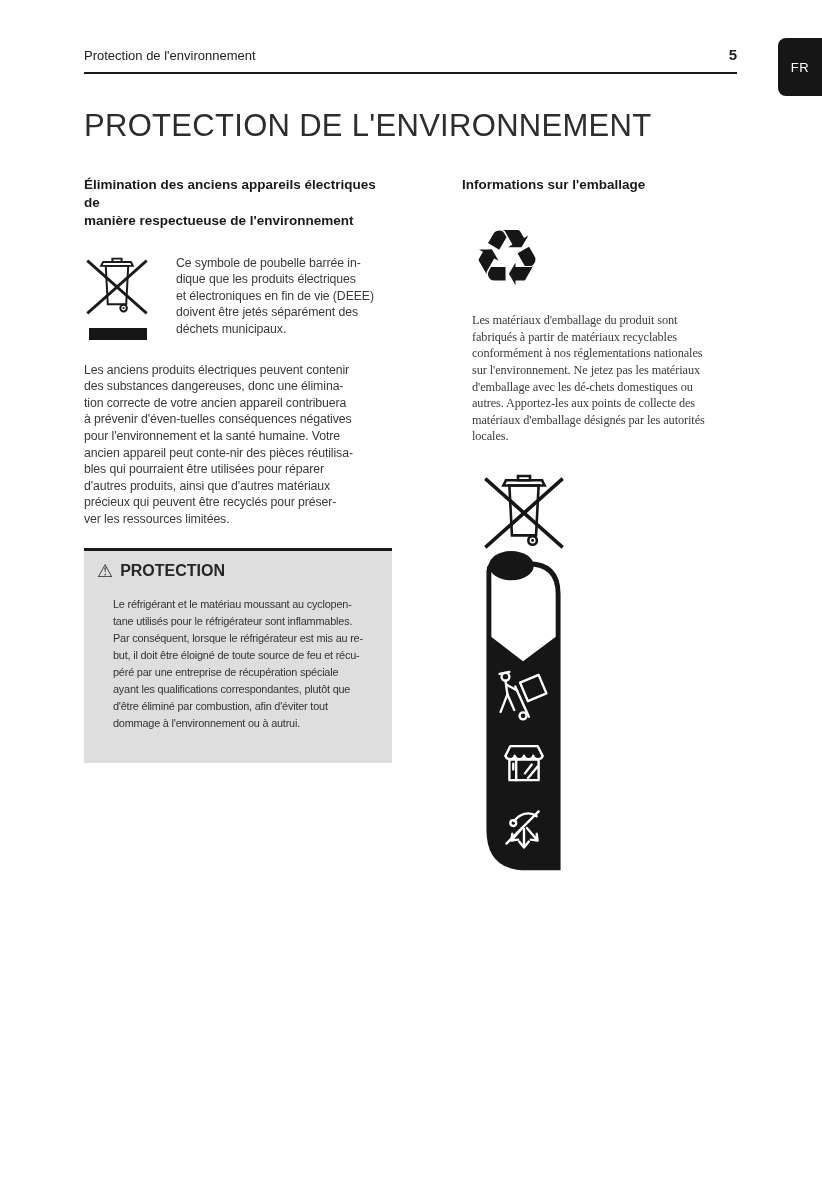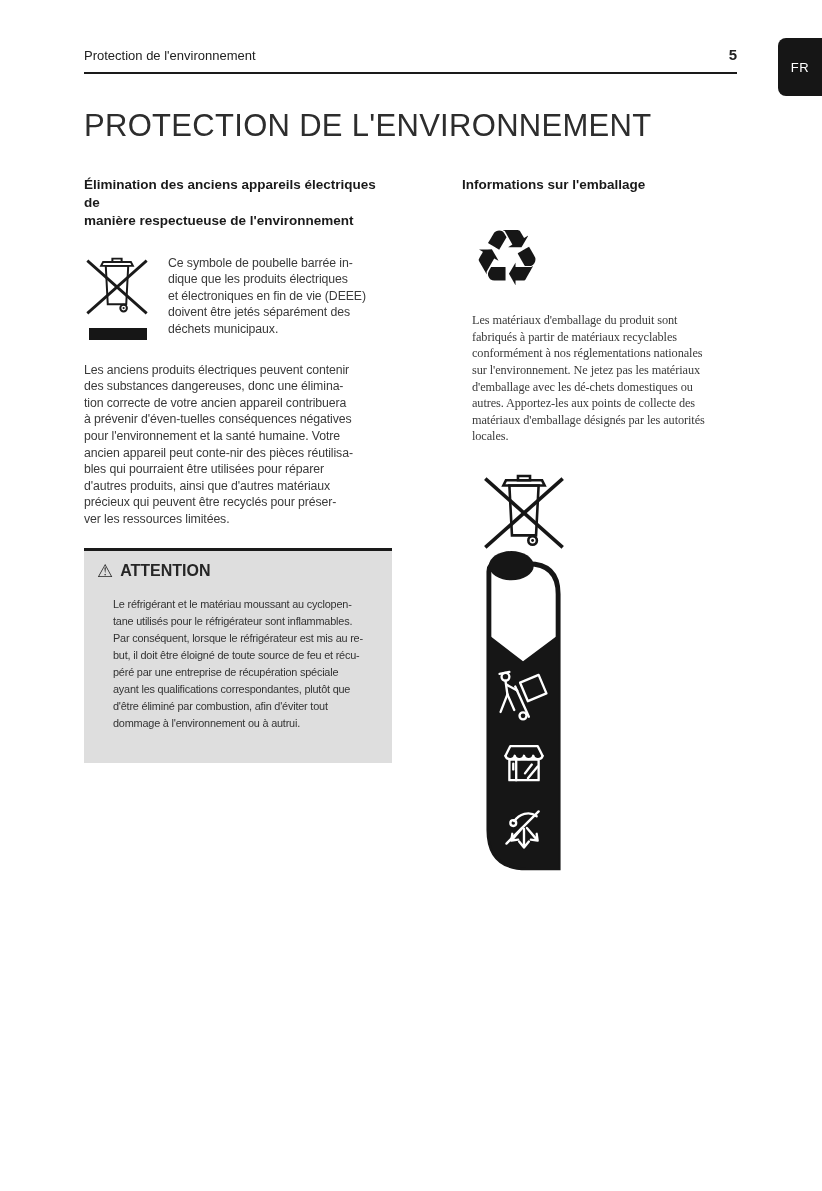--- a/index.html
+++ b/index.html
@@ -32,21 +32,21 @@
   .col-right{left:443px;width:312px;margin-left:19px;}
   h2.sec{
     font-size:13.5px;font-weight:bold;color:#1a1a1a;margin:0 0 24px 0;
     line-height:1.35;white-space:pre-line;
   }
   .body-text{
     font-size:12.3px;line-height:16.6px;color:#3a3a3a;
     letter-spacing:-0.1px;white-space:pre-line;margin:0;
   }
   
-  .weee-row{display:flex;gap:14px;margin-bottom:22px;align-items:flex-start;}
+  .weee-row{display:flex;gap:22px;margin-bottom:22px;align-items:flex-start;}
   .weee-block{width:70px;flex:0 0 70px;}
   .weee-bar{width:58px;height:12px;background:#161616;margin:5px auto 0 5px;}
   
   .attention{
     margin-top:20px;border-top:3px solid #1a1a1a;background:#dedede;
     padding:11px 13px 15px 13px;
   }
   .attn-head{
     display:flex;align-items:center;gap:7px;margin-bottom:7px;
     font-size:16px;font-weight:bold;color:#262626;
@@ -118,21 +118,21 @@
 pour l'environnement et la santé humaine. Votre
 ancien appareil peut conte-nir des pièces réutilisa-
 bles qui pourraient être utilisées pour réparer
 d'autres produits, ainsi que d'autres matériaux
 précieux qui peuvent être recyclés pour préser-
 ver les ressources limitées.</p>
 
     <div class="attention">
       <div class="attn-head">
         <span class="attn-warning">⚠</span>
-        <span>ATTENTION</span>
+        <span>PROTECTION</span>
       </div>
       <p class="attn-body">Le réfrigérant et le matériau moussant au cyclopen-
 tane utilisés pour le réfrigérateur sont inflammables.
 Par conséquent, lorsque le réfrigérateur est mis au re-
 but, il doit être éloigné de toute source de feu et récu-
 péré par une entreprise de récupération spéciale
 ayant les qualifications correspondantes, plutôt que
 d'être éliminé par combustion, afin d'éviter tout
 dommage à l'environnement ou à autrui.</p>
     </div>

